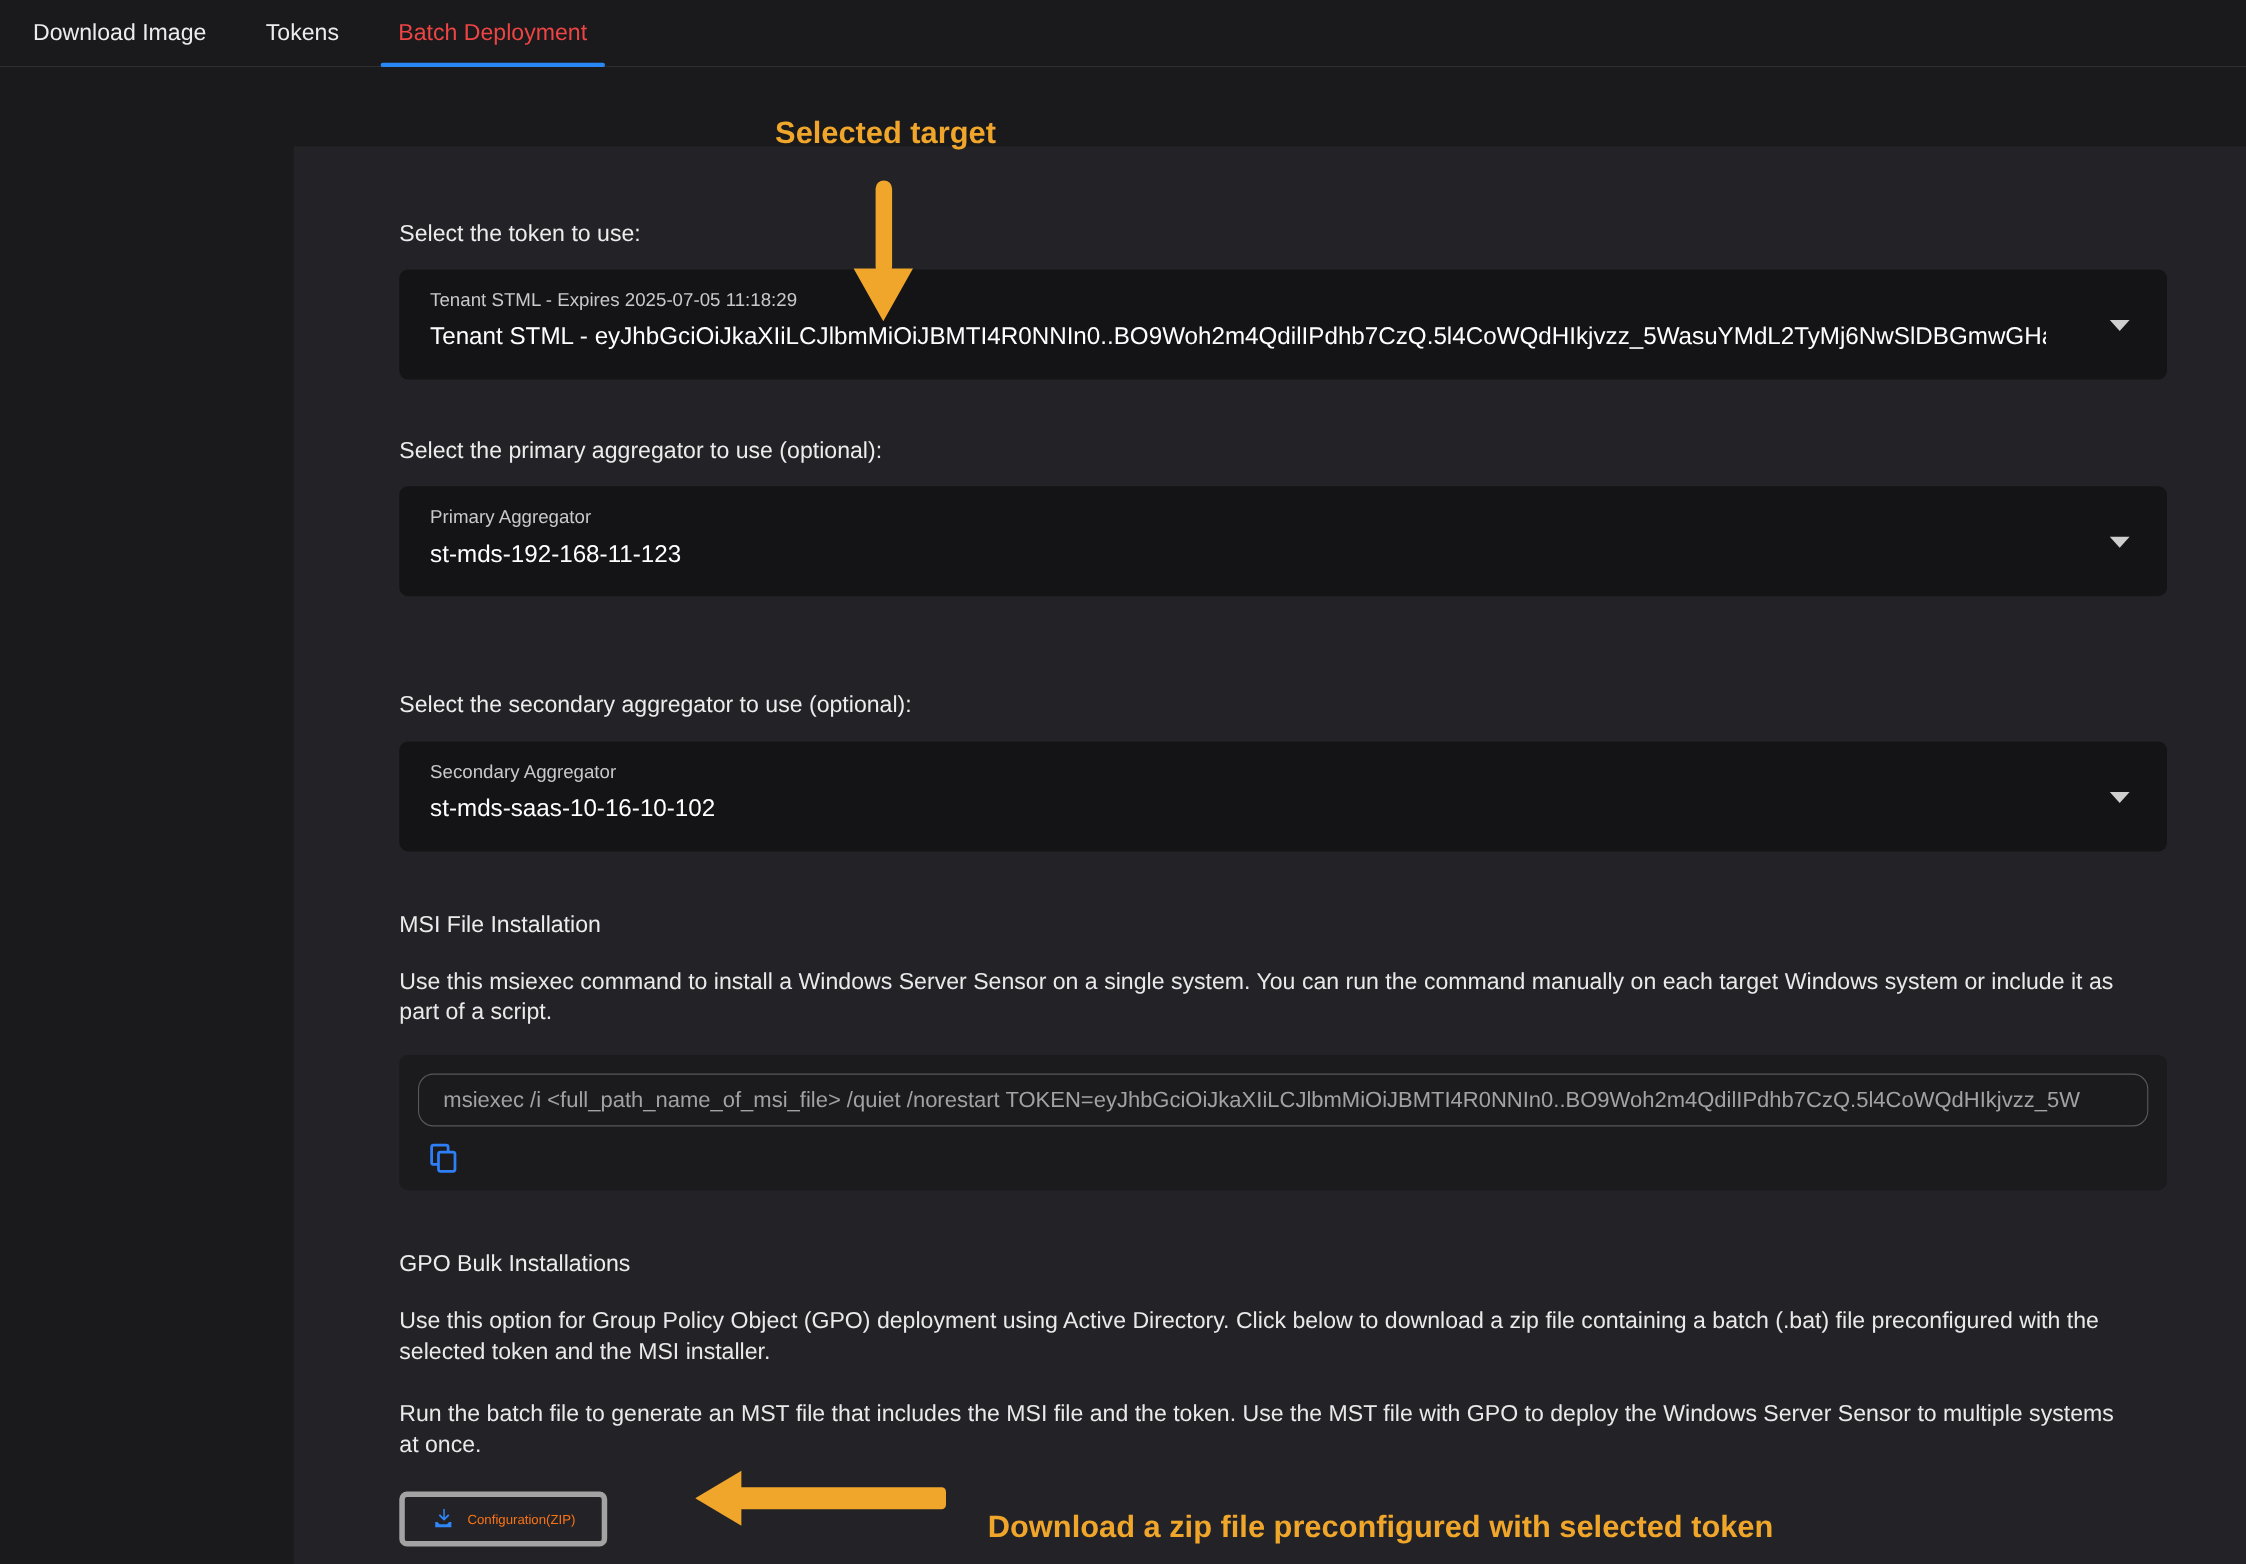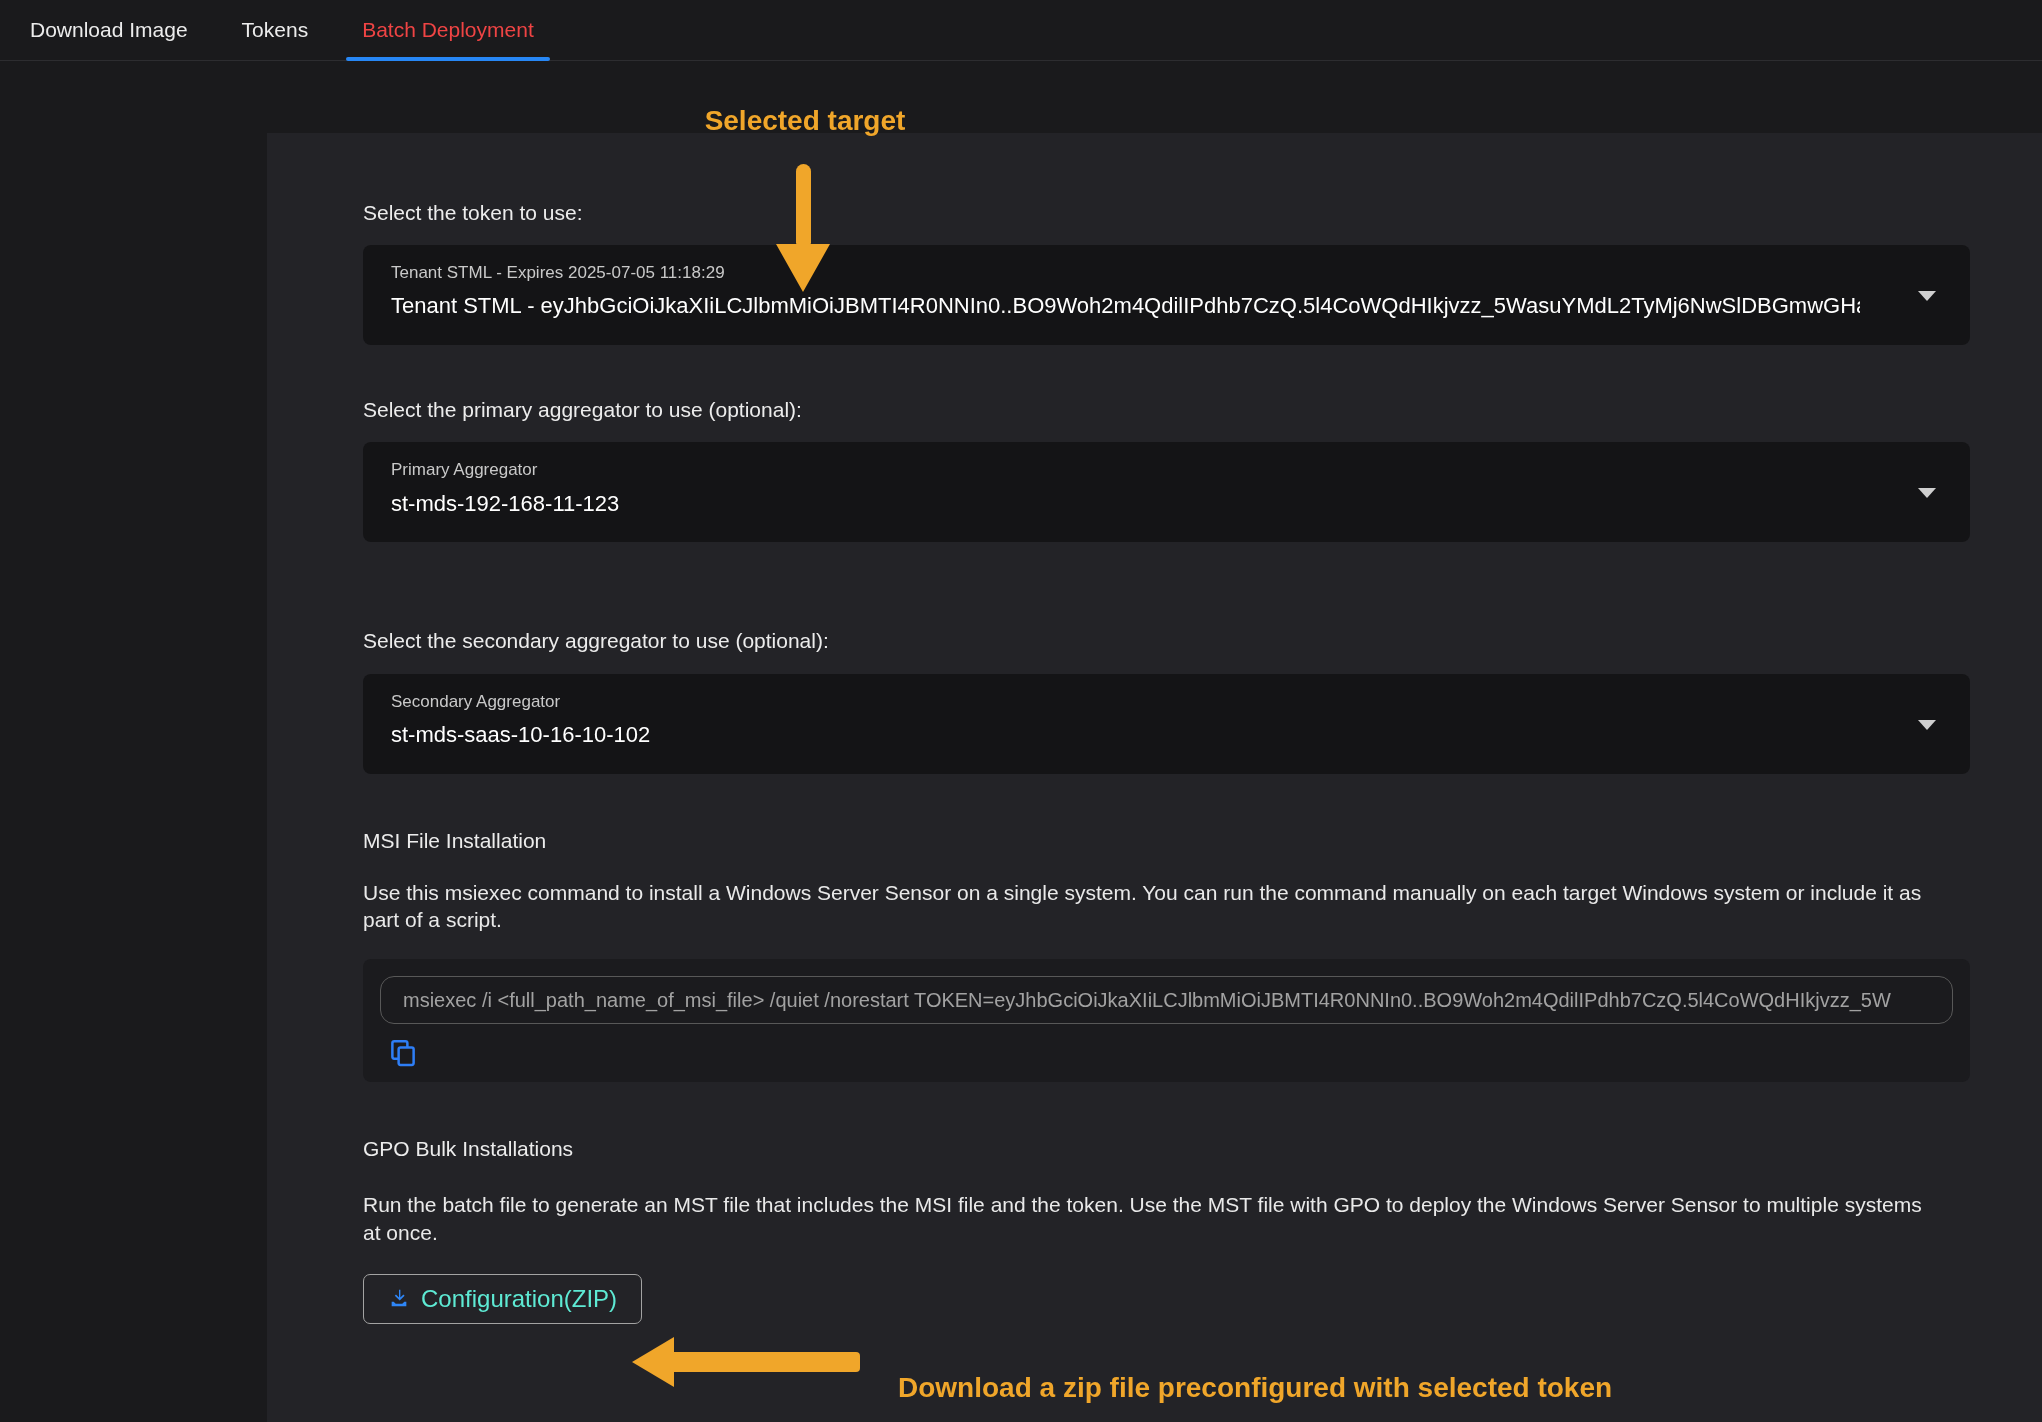--- a/index.html
+++ b/index.html
@@ -39,22 +39,22 @@
     display:block;width:100%;box-sizing:border-box;height:48px;
     background:transparent;border:1.5px solid #585858;border-radius:14px;
     color:#a2a2a2;font-size:20px;padding:0 22px;outline:none;
     font-family:"Liberation Sans", sans-serif;white-space:nowrap;overflow:hidden;
   }
   .copy-btn{margin:14px 0 0 8px;width:30px;height:30px;background:none;border:none;padding:0;cursor:pointer;display:block;}
   
   .zip-btn{
     margin-top:28px;display:inline-flex;align-items:center;gap:11px;
     height:50px;padding:0 24px;background:transparent;
-    border:1px solid #a3a3a3;border-radius:7px;cursor:pointer;
-    color:#5eead4;font-size:24px;font-family:"Liberation Sans", sans-serif;
+    border:5px solid #a3a3a3;border-radius:7px;cursor:pointer;
+    color:#f97316;font-size:12px;font-family:"Liberation Sans", sans-serif;
   }
   
   .ann-text{position:absolute;font-size:28px;font-weight:bold;color:#f0a62a;white-space:nowrap;}
   .ann-selected{left:660px;top:105px;width:290px;text-align:center;}
   .ann-zip{left:898px;top:1372px;text-align:right;}
   .arrow-down{position:absolute;left:774px;top:162px;}
   .arrow-left{position:absolute;left:632px;top:1336px;}
 </style>
 </head>
 <body>
@@ -100,20 +100,21 @@
     <button class="copy-btn" title="">
       <svg width="30" height="30" viewBox="0 0 24 24" fill="none" stroke="#2e7ef6" stroke-width="2" stroke-linejoin="round">
         <rect x="3.5" y="2.5" width="12" height="14" rx="1.5"></rect>
         <rect x="8.5" y="7.5" width="12" height="14" rx="1.5" fill="#1b1b1e"></rect>
       </svg>
     </button>
   </div>
 
   <h2 class="heading">GPO Bulk Installations</h2>
 
+  <p class="para">Use this option for Group Policy Object (GPO) deployment using Active Directory. Click below to download a zip file containing a batch (.bat) file preconfigured with the selected token and the MSI installer.</p>
 
   <p class="para" style="margin-top:30px;">Run the batch file to generate an MST file that includes the MSI file and the token. Use the MST file with GPO to deploy the Windows Server Sensor to multiple systems at once.</p>
 
   <button class="zip-btn">
     <span style="display:inline-flex;">
       <svg width="22" height="22" viewBox="0 0 24 24" fill="#2e86f7">
         <path d="M12 2h1.5v8.4l3.3-3.3 1.3 1.3-5.35 5.3L7.4 8.4l1.3-1.3 3.3 3.3V2z"></path>
         <path d="M4 15h2.2l2.2 2.2h7.2L17.8 15H20v5H4v-5z"></path>
       </svg>
     </span>

